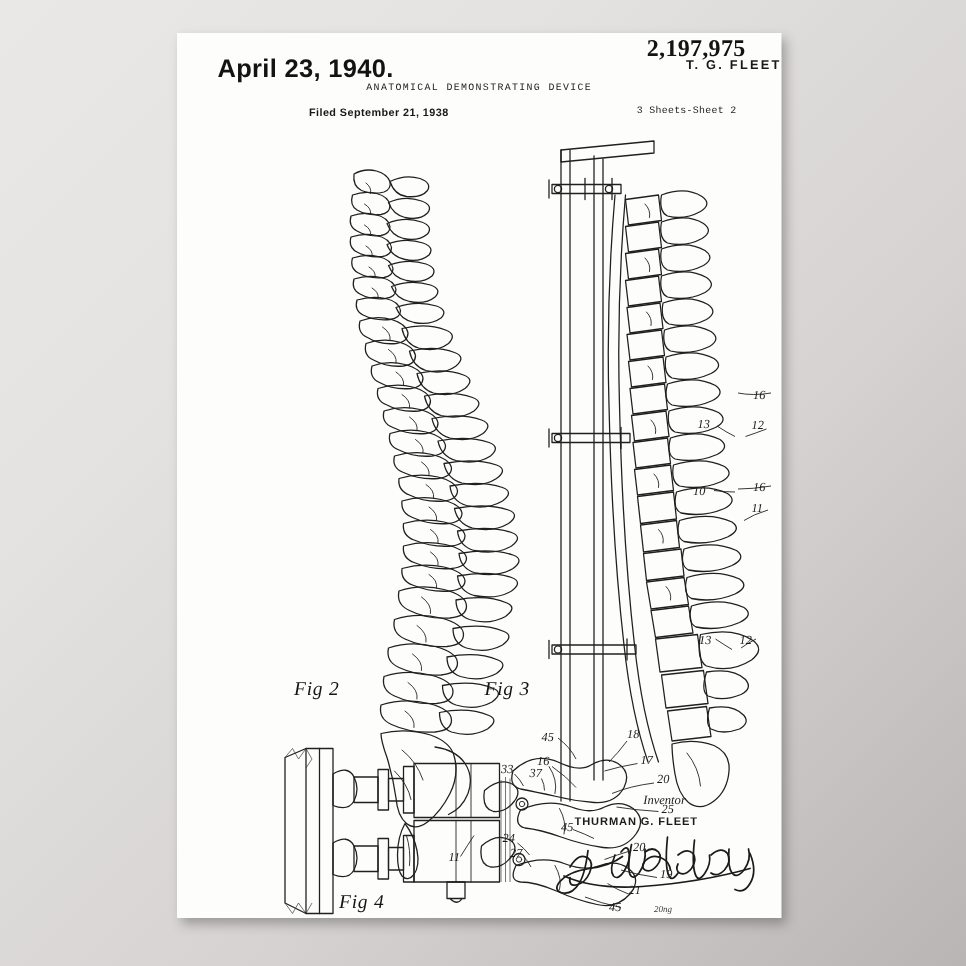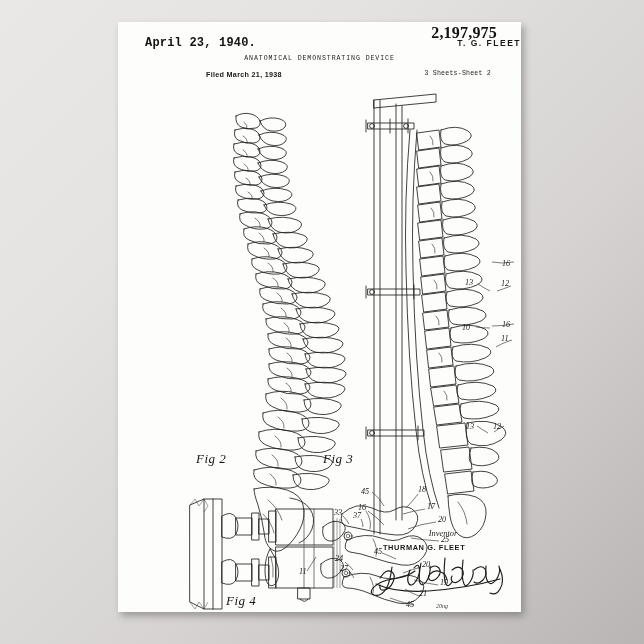--- a/index.html
+++ b/index.html
@@ -17,22 +17,22 @@
   #poster{
     position:absolute;left:118px;top:22px;width:403px;height:590px;
     background:#fdfdfc;
     box-shadow:3px 4px 7px rgba(60,58,57,.38);
   }
   #sheet{position:absolute;inset:0;}
   
   .hdr{position:absolute;left:0;right:0;}
   .hdr-date{
     position:absolute;left:27px;top:14px;
-    font-family:Liberation Mono, monospace;font-weight:bold;
-    font-size:12px;letter-spacing:.2px;color:#131313;
+    font-family:Liberation Sans, sans-serif;font-weight:bold;
+    font-size:17px;letter-spacing:.2px;color:#131313;
   }
   .hdr-num{
     position:absolute;right:24px;top:2px;
     font-family:"Liberation Serif",serif;font-weight:bold;
     font-size:16px;letter-spacing:.2px;color:#131313;
   }
   .hdr-name{
     position:absolute;left:0;right:0;top:16px;text-align:right;
     font-family:"Liberation Sans",sans-serif;font-weight:bold;
     font-size:8.5px;letter-spacing:1.5px;color:#191919;
@@ -80,21 +80,21 @@
 <div id="stage">
 
   <div id="poster">
     <div id="sheet">
 
       <div class="hdr">
         <div class="hdr-date">April 23, 1940.</div>
         <div class="hdr-name">T. G. FLEET</div>
         <div class="hdr-num">2,197,975</div>
         <div class="hdr-title">ANATOMICAL DEMONSTRATING DEVICE</div>
-        <div class="hdr-filed">Filed March 21, 1938</div>
+        <div class="hdr-filed">Filed September 21, 1938</div>
         <div class="hdr-sheets">3 Sheets-Sheet 2</div>
       </div>
 
       <svg class="draw" viewBox="0 0 403 590">
 
         <g>
 
           <g>
             <path class="ink" d="M118 94 q7 -4 15 -2 q7 2 9 7 q1 5 -4 7 q-8 2 -15 -1 q-6 -3 -5 -11 z"></path>
             <path class="ink" d="M142 99 q10 -5 20 -2 q8 3 5 8 q-4 5 -14 4 q-8 -1 -11 -10 z"></path>

